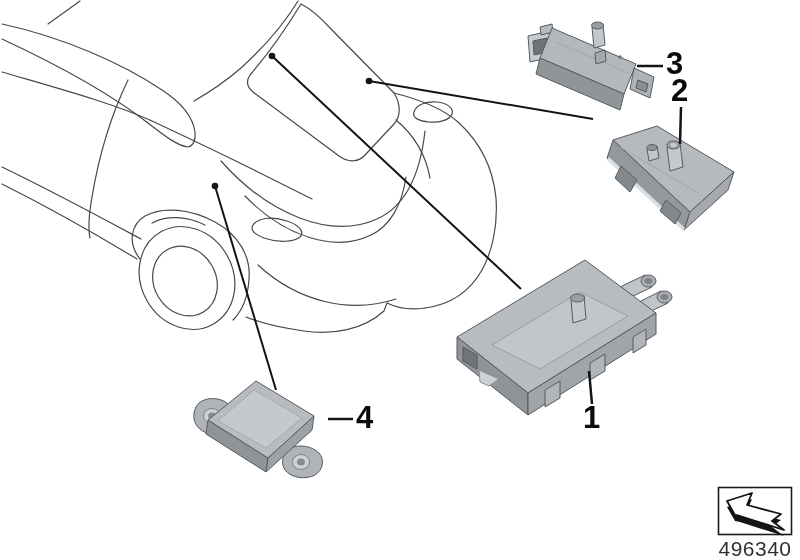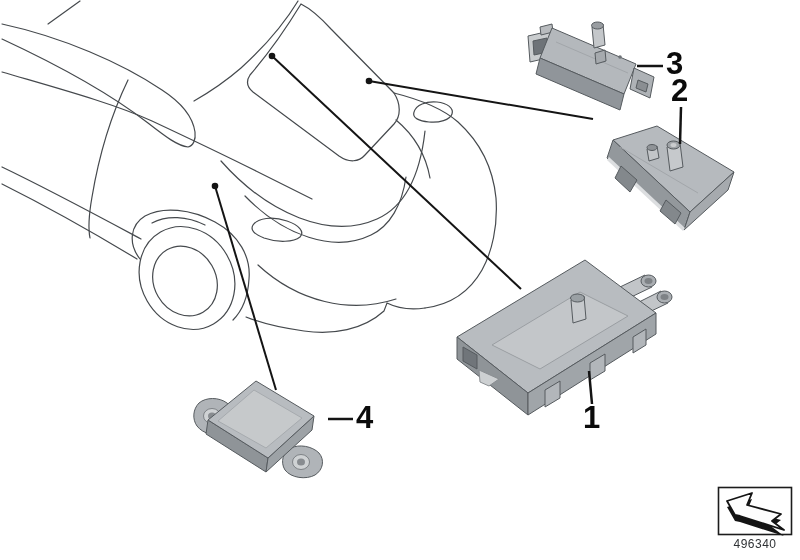--- a/index.html
+++ b/index.html
@@ -2,21 +2,21 @@
 <html><head>
 <meta charset="utf-8">
 <style>
   html,body{margin:0;padding:0;background:#ffffff;}
   #stage{position:relative;width:800px;height:560px;background:#ffffff;overflow:hidden;
          font-family:"Liberation Sans", sans-serif;}
   #stage svg{position:absolute;left:0;top:0;}
   .callout{position:absolute;font-weight:bold;font-size:31px;line-height:1;color:#0b0b0b;
            font-family:"Liberation Sans", sans-serif;cursor:pointer;}
   .partnum{position:absolute;left:712px;top:537px;width:86px;text-align:center;
-           font-size:12px;color:#2f3235;letter-spacing:0.5px;}
+           font-size:21px;color:#2f3235;letter-spacing:0.5px;}
 </style>
 </head>
 <body>
 
 <div id="stage">
 
 <svg width="800" height="560" viewBox="0 0 800 560">
 
   <g fill="none" stroke="#45494d" stroke-width="1.2" stroke-linecap="round">
     <path d="M2,24 C62,37 122,63 162,90 C182,103 193,118 195,132 C196,140 193,146 188,147 C178,146 166,137 148,123 C108,92 58,65 2,39"></path>

